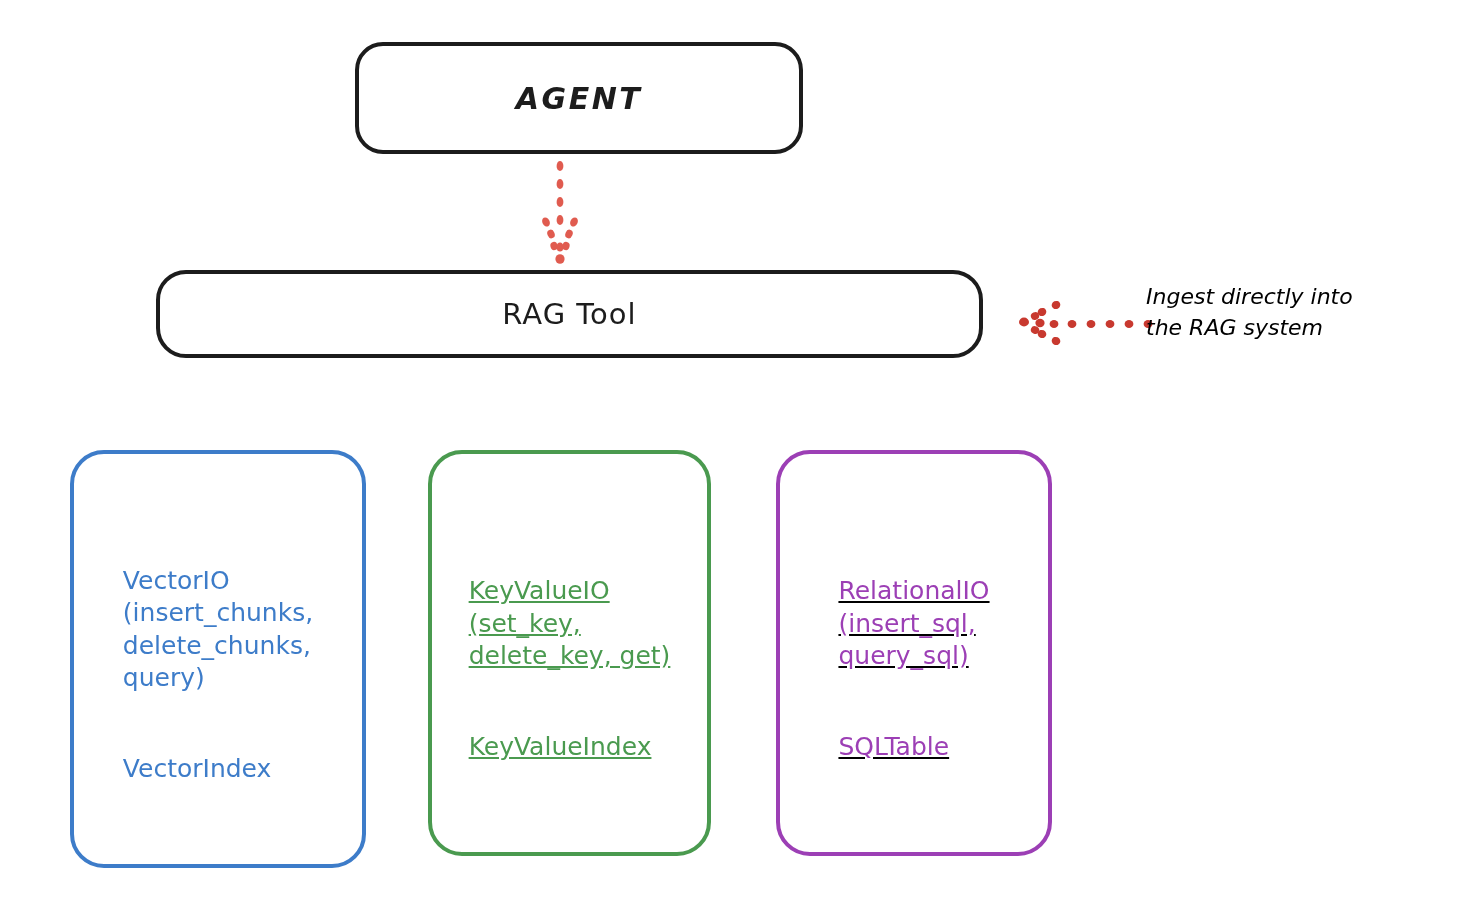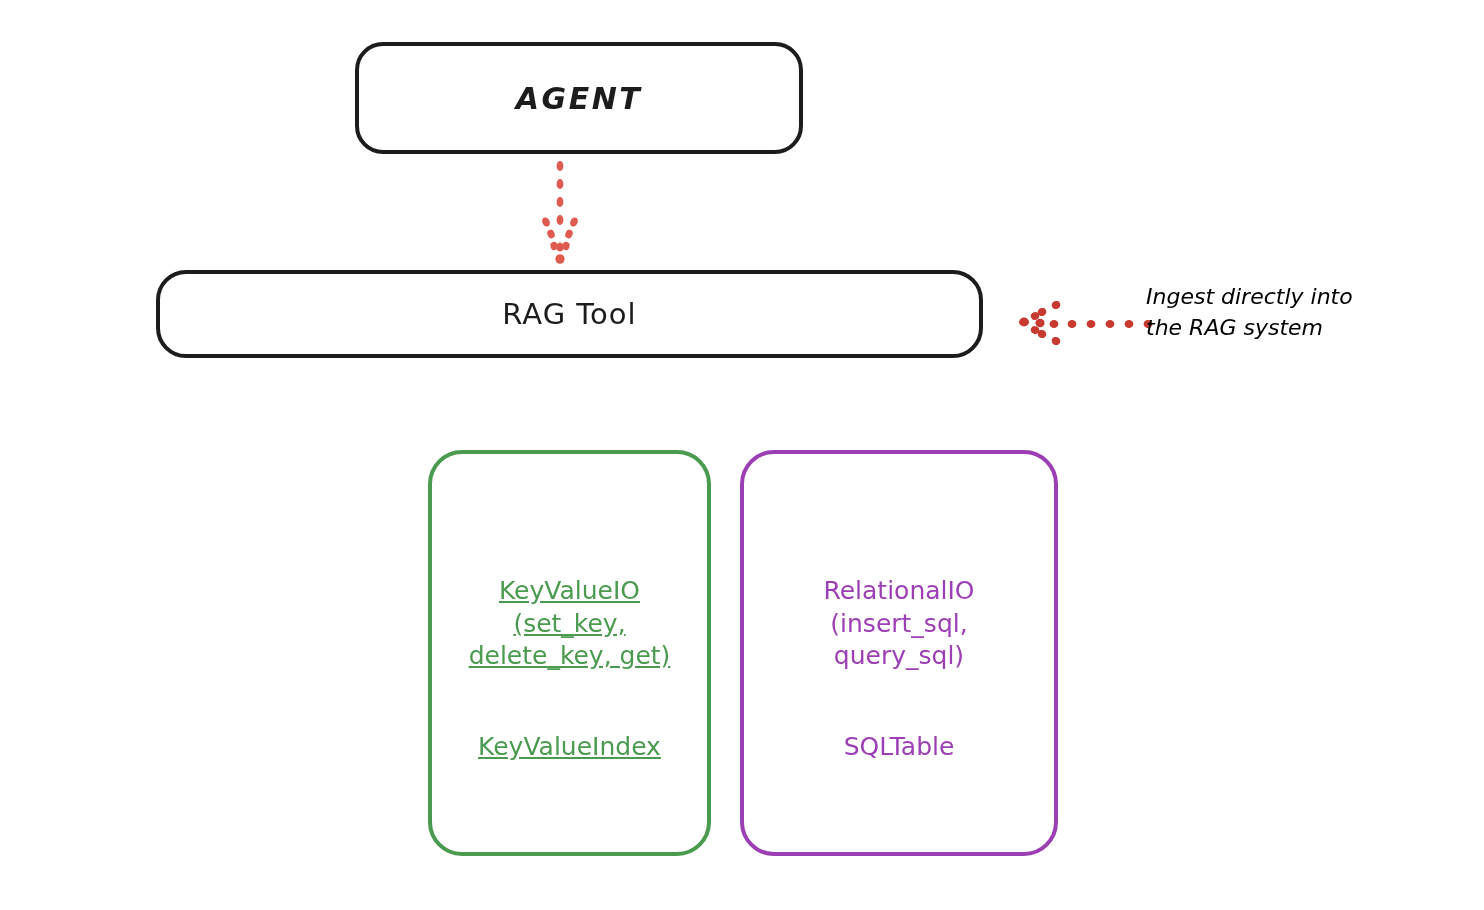--- a/index.html
+++ b/index.html
@@ -18,21 +18,20 @@
     background: #ffffff;
     overflow: hidden;
   }
   .node {
     position: absolute;
     box-sizing: border-box;
     background: #ffffff;
     display: flex;
     align-items: center;
     justify-content: center;
-    text-align: center;
   }
   
   .node-dark {
     border: 4px solid #1c1c1c;
     border-radius: 26px;
   }
   .node-dark .node-label {
     color: #1c1c1c;
   }
   #agent-node {
@@ -89,24 +88,25 @@
     width: 296px;
     height: 418px;
   }
   #keyvalueio-node {
     left: 428px;
     top: 450px;
     width: 283px;
     height: 406px;
   }
   #relationalio-node {
-    left: 740px;
+    left: 776px;
     top: 450px;
-    width: 318px;
+    width: 276px;
     height: 406px;
+    text-decoration: underline;
   }
 
   
   #agent-to-ragtool-arrow {
     position: absolute;
     left: 505px;
     top: 160px;
     width: 110px;
     height: 108px;
   }
@@ -178,20 +178,30 @@
       <ellipse cx="17" cy="24" rx="4.2" ry="3.8" transform="rotate(-25 17 24)"></ellipse>
       <ellipse cx="24" cy="42" rx="4.4" ry="4" transform="rotate(25 24 42)"></ellipse>
       <ellipse cx="38" cy="49" rx="4.4" ry="4" transform="rotate(25 38 49)"></ellipse>
       <ellipse cx="17" cy="38" rx="4.2" ry="3.8" transform="rotate(25 17 38)"></ellipse>
     </g>
   </svg>
 
   <div id="ingest-annotation">Ingest directly into
 the RAG system</div>
 
+  <div class="node node-io" id="vectorio-node" style="border-color:#3d7cc9;">
+    <div class="io-text" style="color:#3d7cc9;">
+      <span>VectorIO
+(insert_chunks,
+delete_chunks,
+query)</span>
+      <span class="gap"></span>
+      <span>VectorIndex</span>
+    </div>
+  </div>
 
   <div class="node node-io" id="keyvalueio-node" style="border-color:#4a9a4f;">
     <div class="io-text" style="color:#4a9a4f;text-decoration:underline;">
       <span>KeyValueIO
 (set_key,
 delete_key, get)</span>
       <span class="gap"></span>
       <span>KeyValueIndex</span>
     </div>
   </div>

